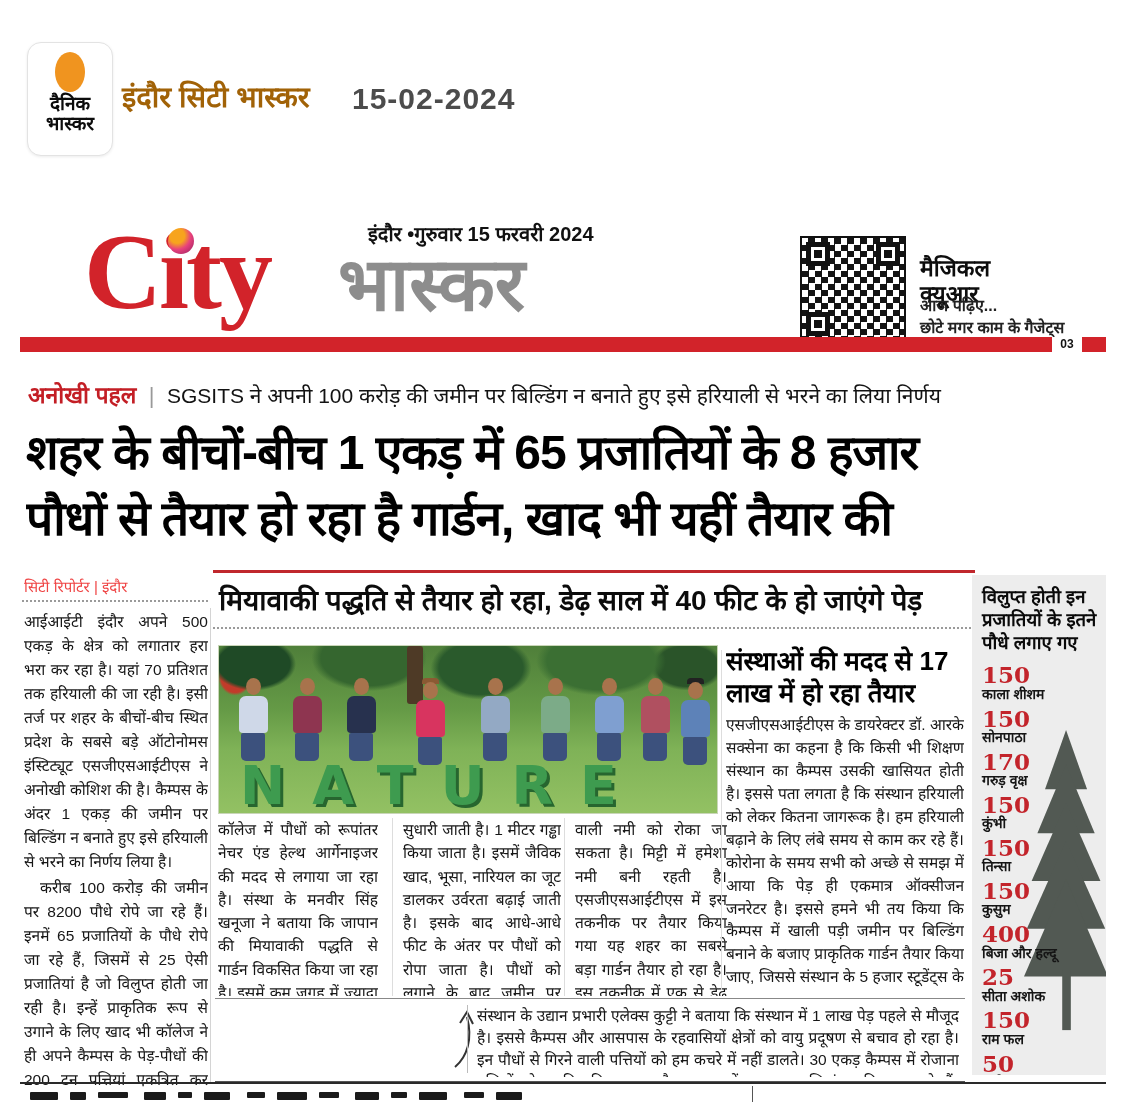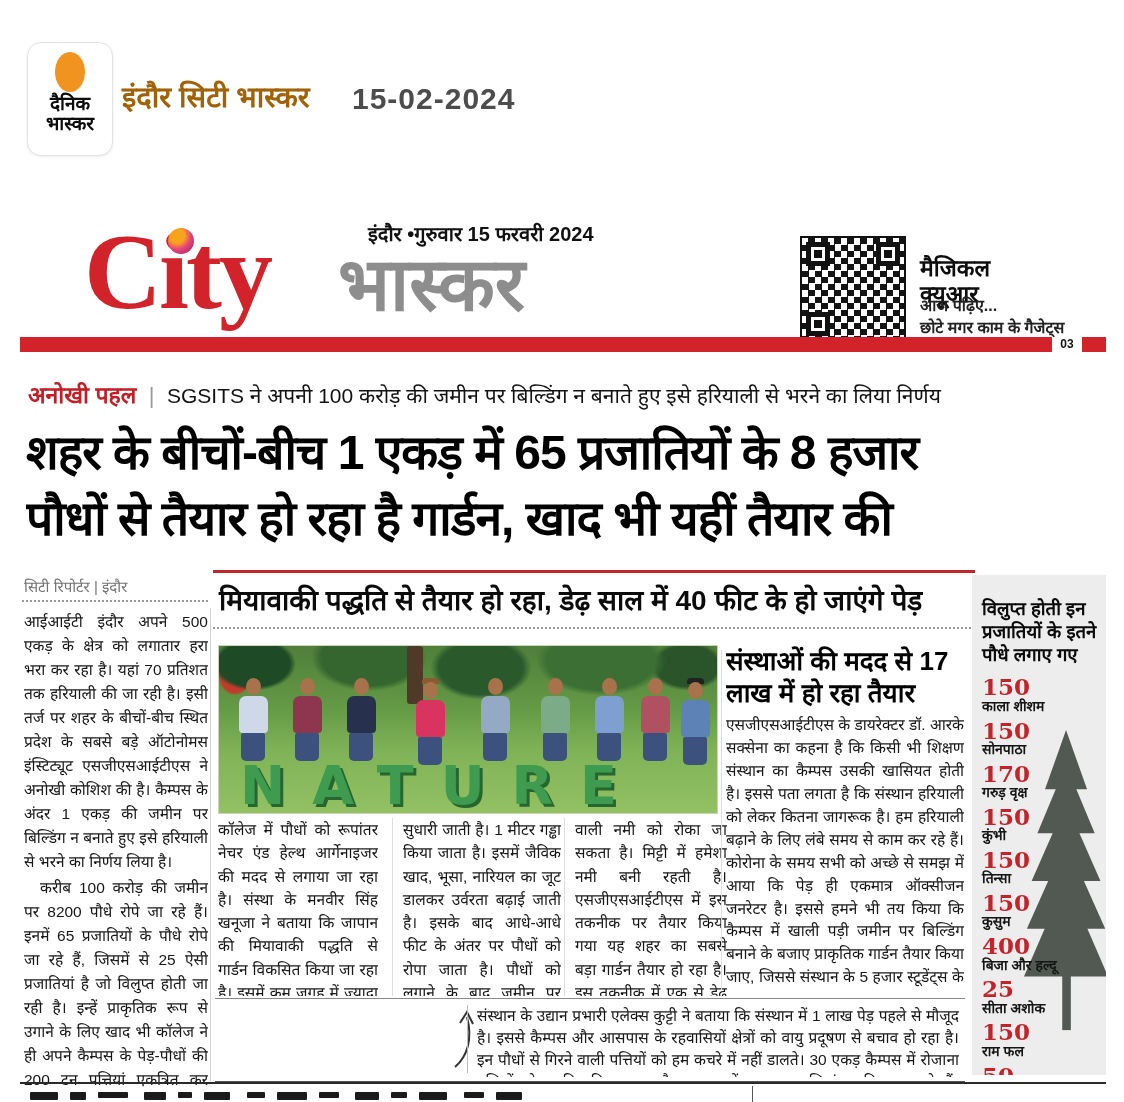--- a/index.html
+++ b/index.html
@@ -32,21 +32,21 @@
   .pageno{position:absolute;right:24px;top:0;width:30px;height:15px;background:#fff;color:#111;
           font-weight:700;font-size:12px;line-height:15px;text-align:center;}
   
   .kicker{left:28px;top:378px;width:1075px;white-space:nowrap;overflow:hidden;}
   .kicker .tag{color:#c31e25;font-weight:800;font-size:23px;}
   .kicker .sep{color:#999;font-size:22px;margin:0 8px;}
   .kicker .txt{color:#121212;font-size:21px;font-weight:500;}
   .headline{left:26px;top:420px;width:1078px;font-weight:800;color:#000;letter-spacing:-1px;}
   .headline .hl{font-size:48px;line-height:1.38;white-space:nowrap;overflow:hidden;}
   
-  .byline{left:24px;top:576px;font-size:15px;color:#737373;}
+  .byline{left:24px;top:576px;font-size:15px;color:#ef4444;}
   .byline-rule{left:22px;top:600px;width:186px;border-top:2px dotted #9a9a9a;}
   .leftcol{left:24px;top:610px;width:184px;height:478px;overflow:hidden;
            font-size:15.5px;line-height:1.55;text-align:justify;color:#161616;}
   .leftcol p{margin:0 0 2px 0;}
   .leftcol p+p{text-indent:16px;}
   .vrule-left{left:210px;top:608px;height:476px;border-left:1px solid #d4d4d4;}
   .subhead{left:213px;top:570px;width:752px;border-top:3px solid #c0272d;border-bottom:2px dotted #9a9a9a;
            padding:7px 4px 9px 6px;font-weight:800;font-size:28px;color:#0b0b0b;white-space:nowrap;overflow:hidden;}
   
   .photo{left:218px;top:645px;width:498px;height:167px;overflow:hidden;border:1px solid #c9d6b8;
@@ -82,21 +82,21 @@
   .bstrip{left:215px;top:998px;width:750px;height:82px;border-top:1px solid #888;border-bottom:1.5px solid #555;}
   .bigbox{position:absolute;left:6px;top:6px;width:226px;text-align:center;font-weight:800;color:#000;}
   .big1{font-size:32px;line-height:1.15;white-space:nowrap;}
   .big2{font-size:24px;line-height:1.2;white-space:nowrap;}
   .doodle{position:absolute;left:236px;top:10px;}
   .vrule-b{position:absolute;left:252px;top:6px;height:68px;border-left:1px solid #bbb;}
   .bpara{position:absolute;left:262px;top:6px;width:482px;height:72px;overflow:hidden;
          font-size:15.5px;line-height:1.42;text-align:justify;color:#161616;}
   
   .sidebar{left:972px;top:575px;width:134px;height:500px;background:#ededed;overflow:hidden;}
-  .sb-inner{position:relative;padding:22px 8px 6px 10px;height:100%;box-sizing:border-box;}
+  .sb-inner{position:relative;padding:10px 8px 6px 10px;height:100%;box-sizing:border-box;}
   .sb-h{font-weight:800;font-size:18.5px;line-height:1.25;color:#0a0a0a;margin-bottom:9px;position:relative;z-index:2;}
   .sp-item{margin-bottom:4px;position:relative;z-index:2;}
   .sp-num{font-family:"DejaVu Serif",serif;font-weight:700;font-size:23px;line-height:1.02;color:#c3242b;}
   .sp-name{font-weight:600;font-size:14px;line-height:1.12;color:#151515;}
   .sb-tree{position:absolute;right:-4px;top:142px;z-index:1;opacity:.95;}
   
   .bot-rule{left:20px;top:1082px;width:1086px;border-top:2px solid #2a2a2a;}
   .cut-marks{left:30px;top:1092px;width:700px;height:10px;overflow:hidden;}
   .cut-marks span{display:inline-block;background:#1b1b1b;height:8px;margin-right:12px;vertical-align:top;border-radius:1px;}
   .vrule-bot{left:752px;top:1086px;height:16px;border-left:1.5px solid #555;}

